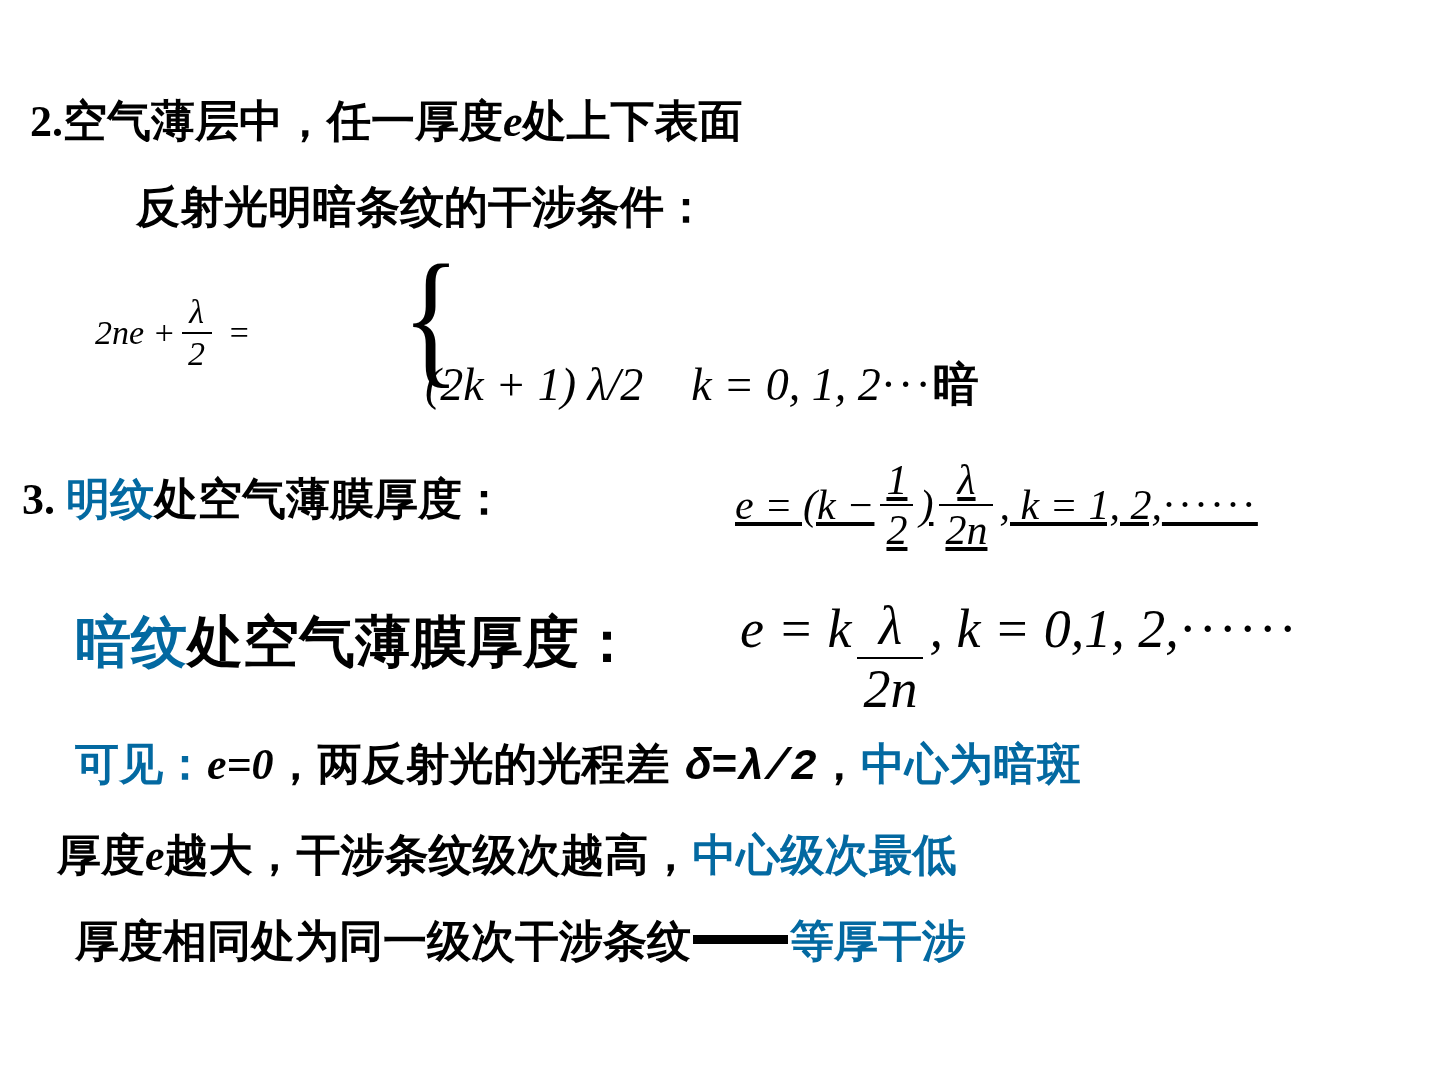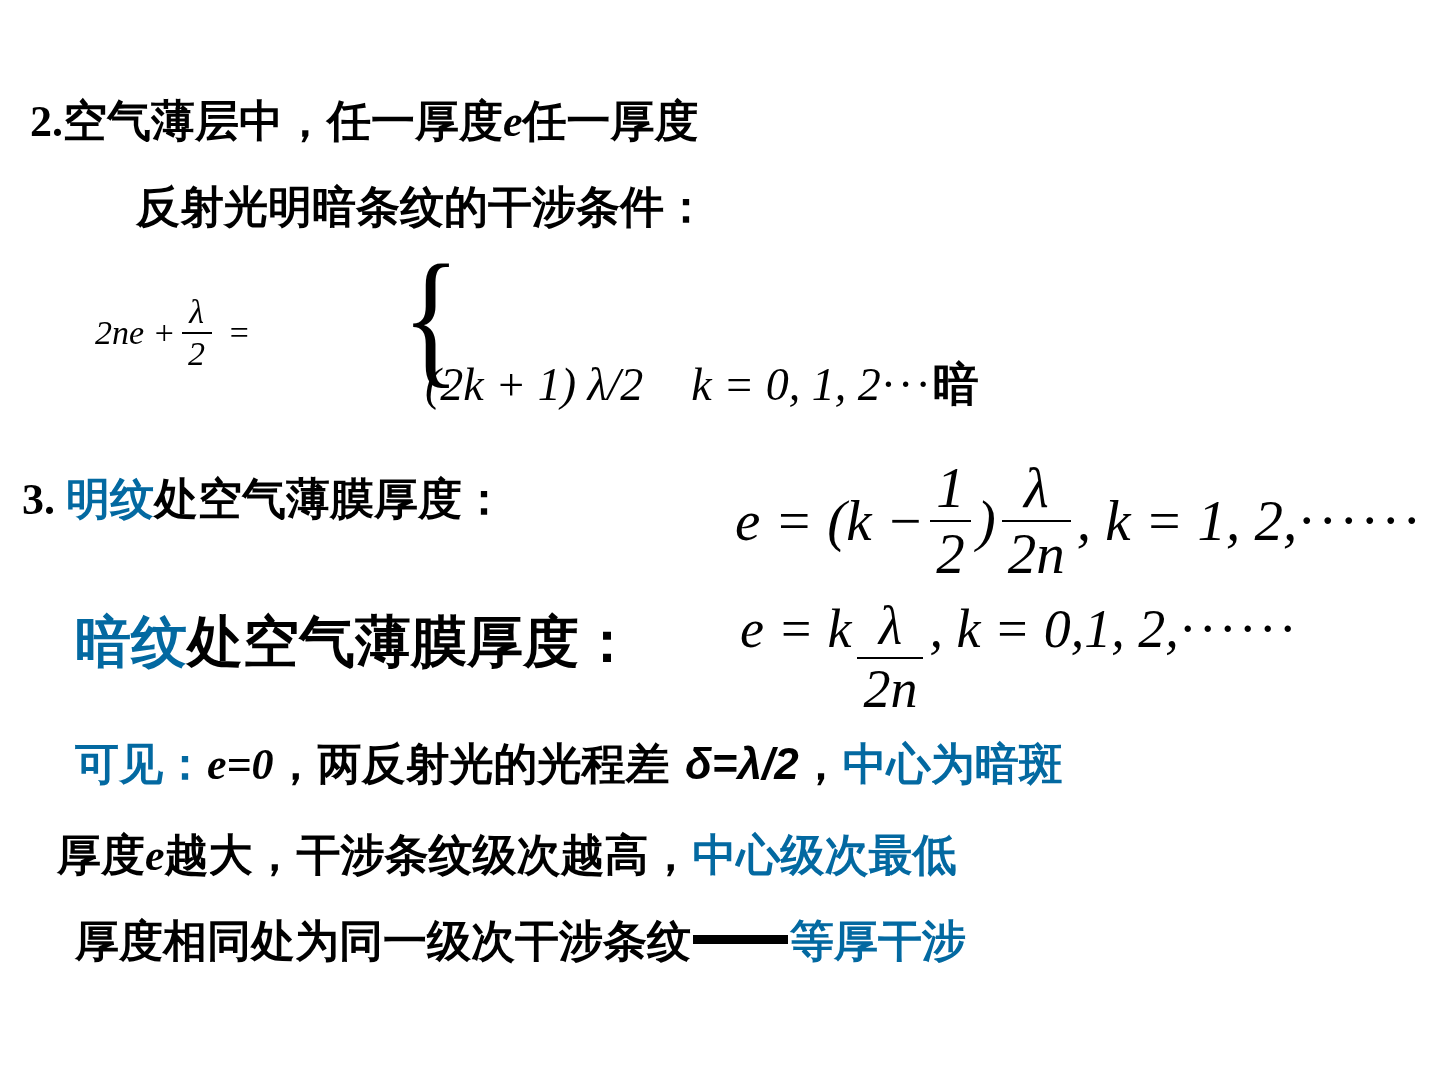--- a/index.html
+++ b/index.html
@@ -133,25 +133,26 @@
     position: absolute;
     left: 75px;
     top: 605px;
     font-size: 56px;
     white-space: nowrap;
   }
   .eq-bright {
     position: absolute;
     left: 735px;
     top: 458px;
-    font-size: 57px;
+    font-size: 42px;
     display: flex;
     align-items: center;
     white-space: nowrap;
     font-style: italic;
+    text-decoration: underline;
   }
   .eq-dark {
     position: absolute;
     left: 740px;
     top: 598px;
     font-size: 54px;
     display: flex;
     align-items: flex-start;
     white-space: nowrap;
     font-style: italic;
@@ -182,35 +183,35 @@
   }
   .dash {
     display: inline-block;
     width: 95px;
     height: 9px;
     background: #000;
     vertical-align: 12px;
     margin: 0 2px;
   }
   .sym-delta {
-    font-family: Liberation Sans, sans-serif;
+    font-family: Liberation Mono, monospace;
     font-style: italic;
     font-weight: bold;
   }
   .dots {
     letter-spacing: 2px;
   }
 </style>
 </head>
 <body>
 
 <div class="slide">
 
   <div class="item2-line1">
-    <span class="num-label">2.</span><span class="cjk">空气薄层中，任一厚度</span><span class="ital-bold">e</span><span class="cjk">任一厚度</span>
+    <span class="num-label">2.</span><span class="cjk">空气薄层中，任一厚度</span><span class="ital-bold">e</span><span class="cjk">处上下表面</span>
   </div>
 
   <div class="item2-line2 cjk">反射光明暗条纹的干涉条件：</div>
 
   <div class="eq-block">
     <div class="eq-lhs">
       <span>2ne +</span>
       <span class="frac">
         <span class="num">λ</span>
         <span class="bar"></span>

